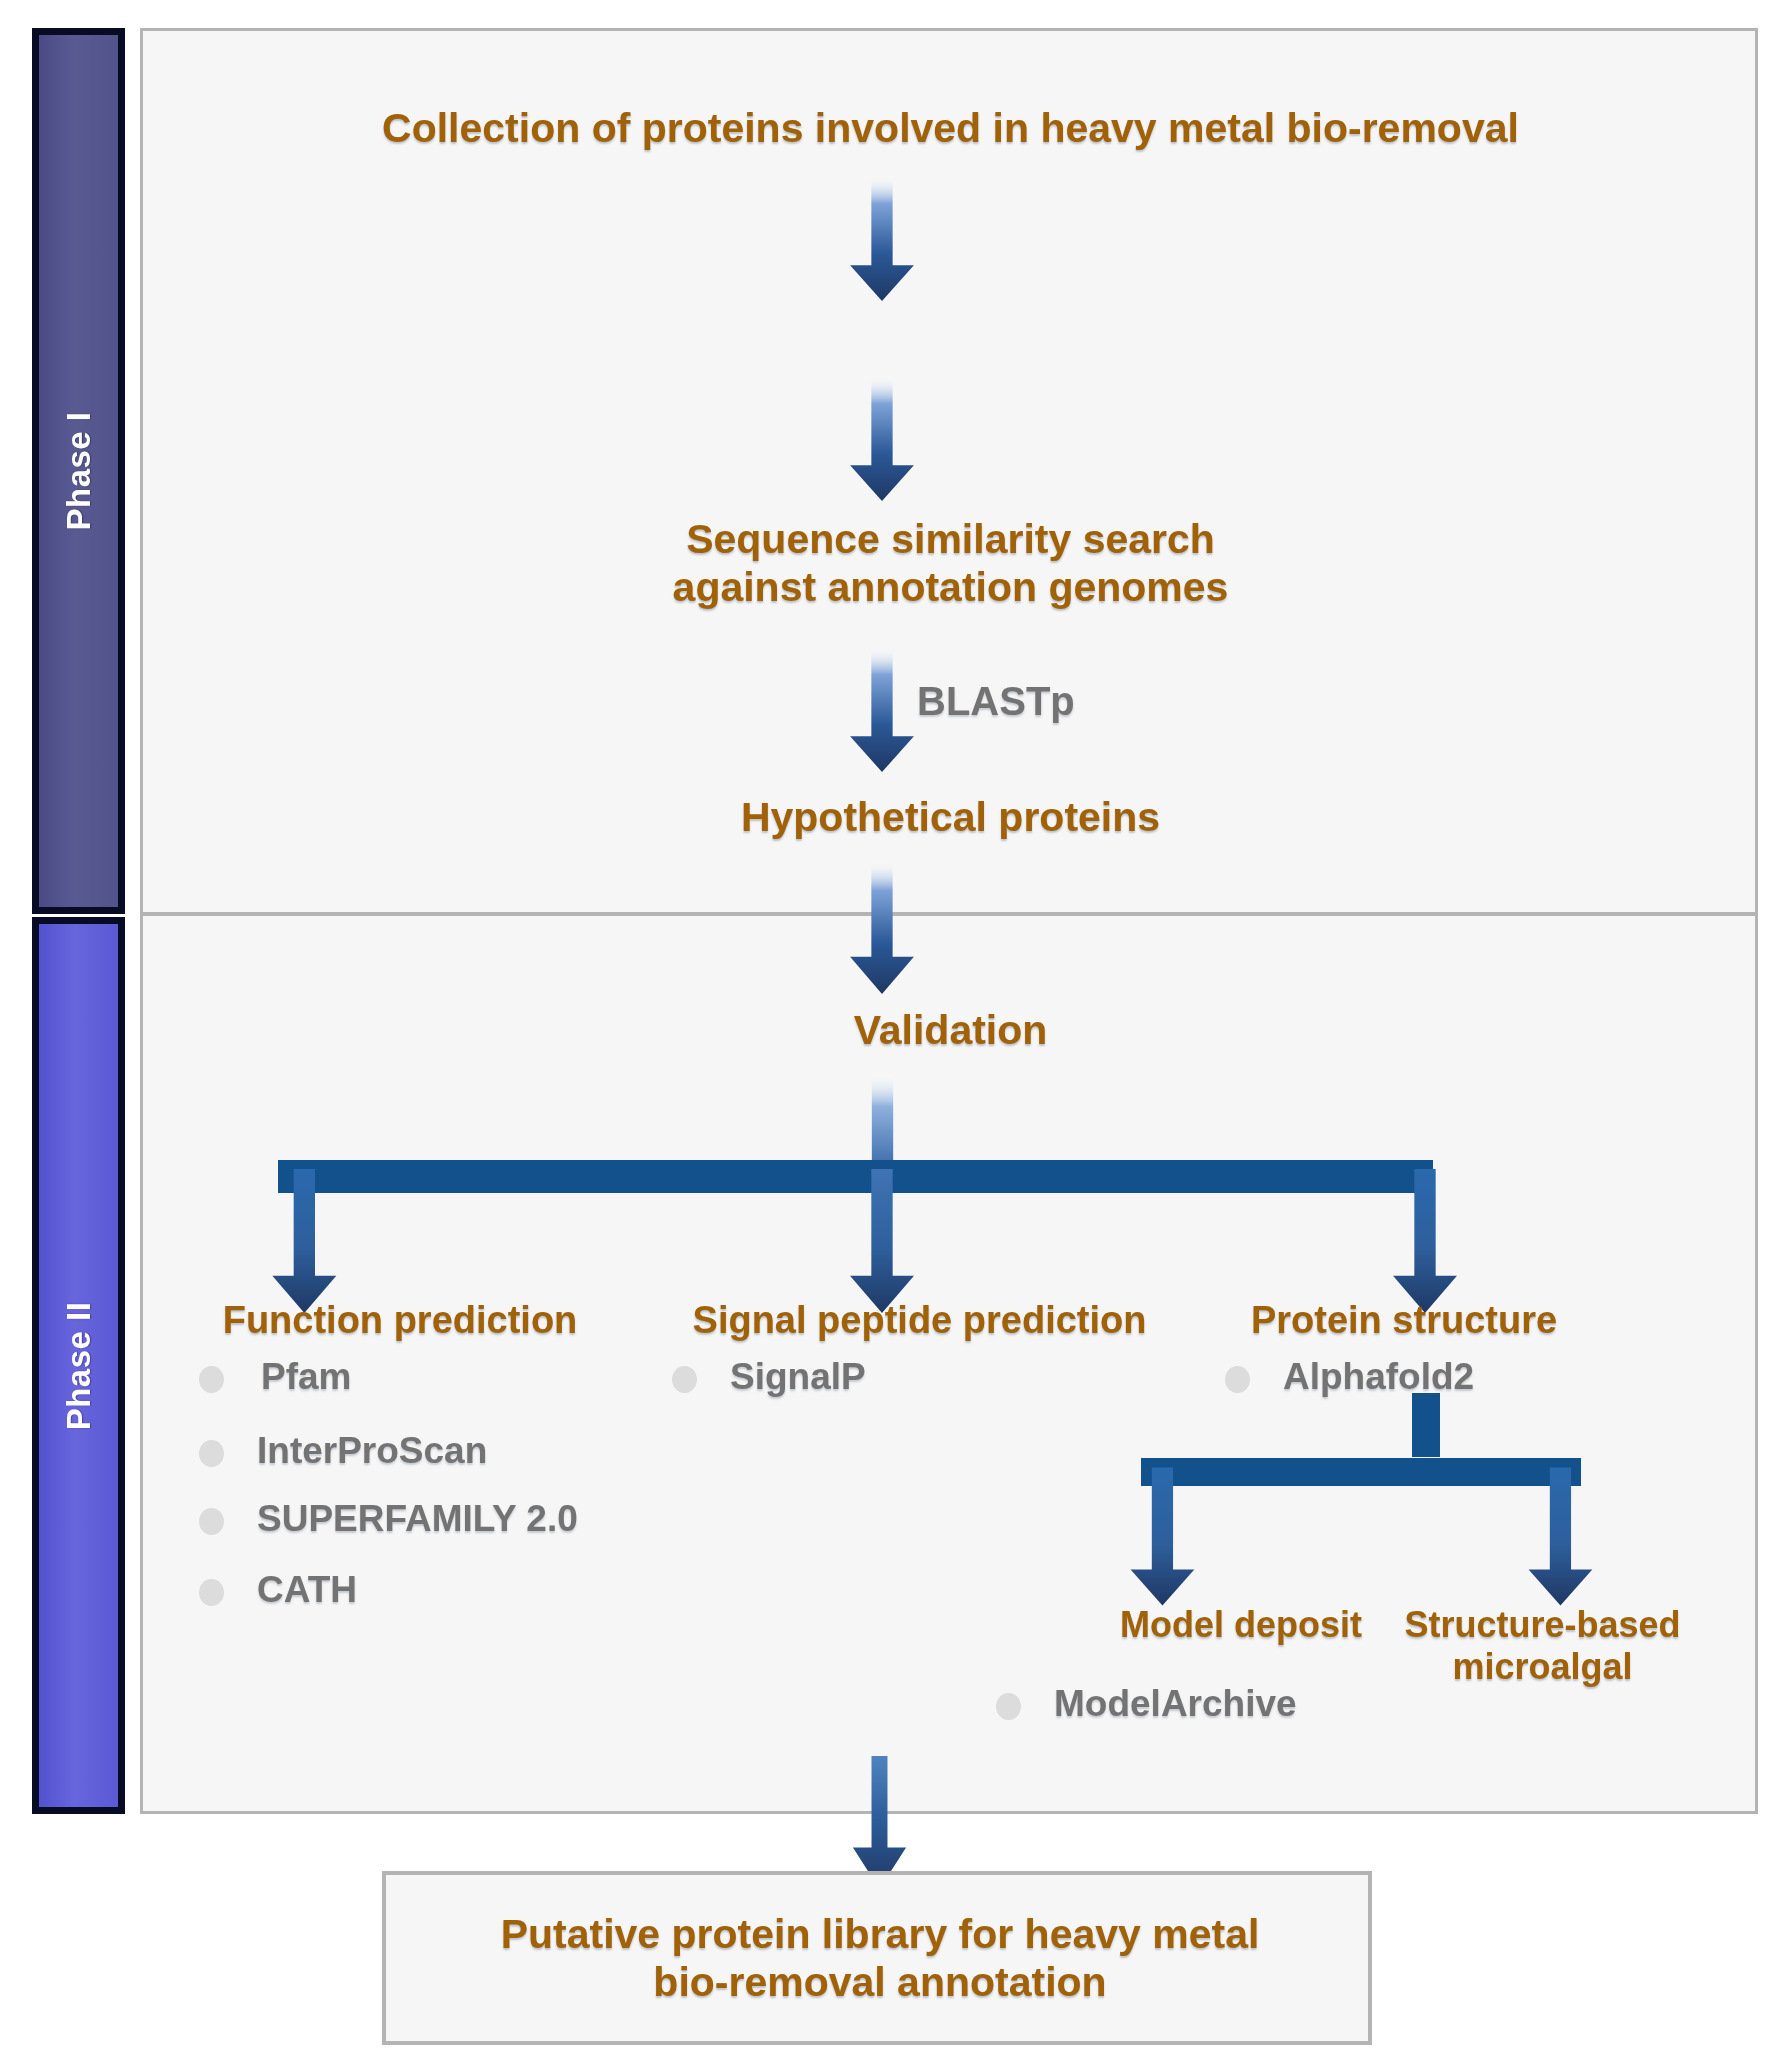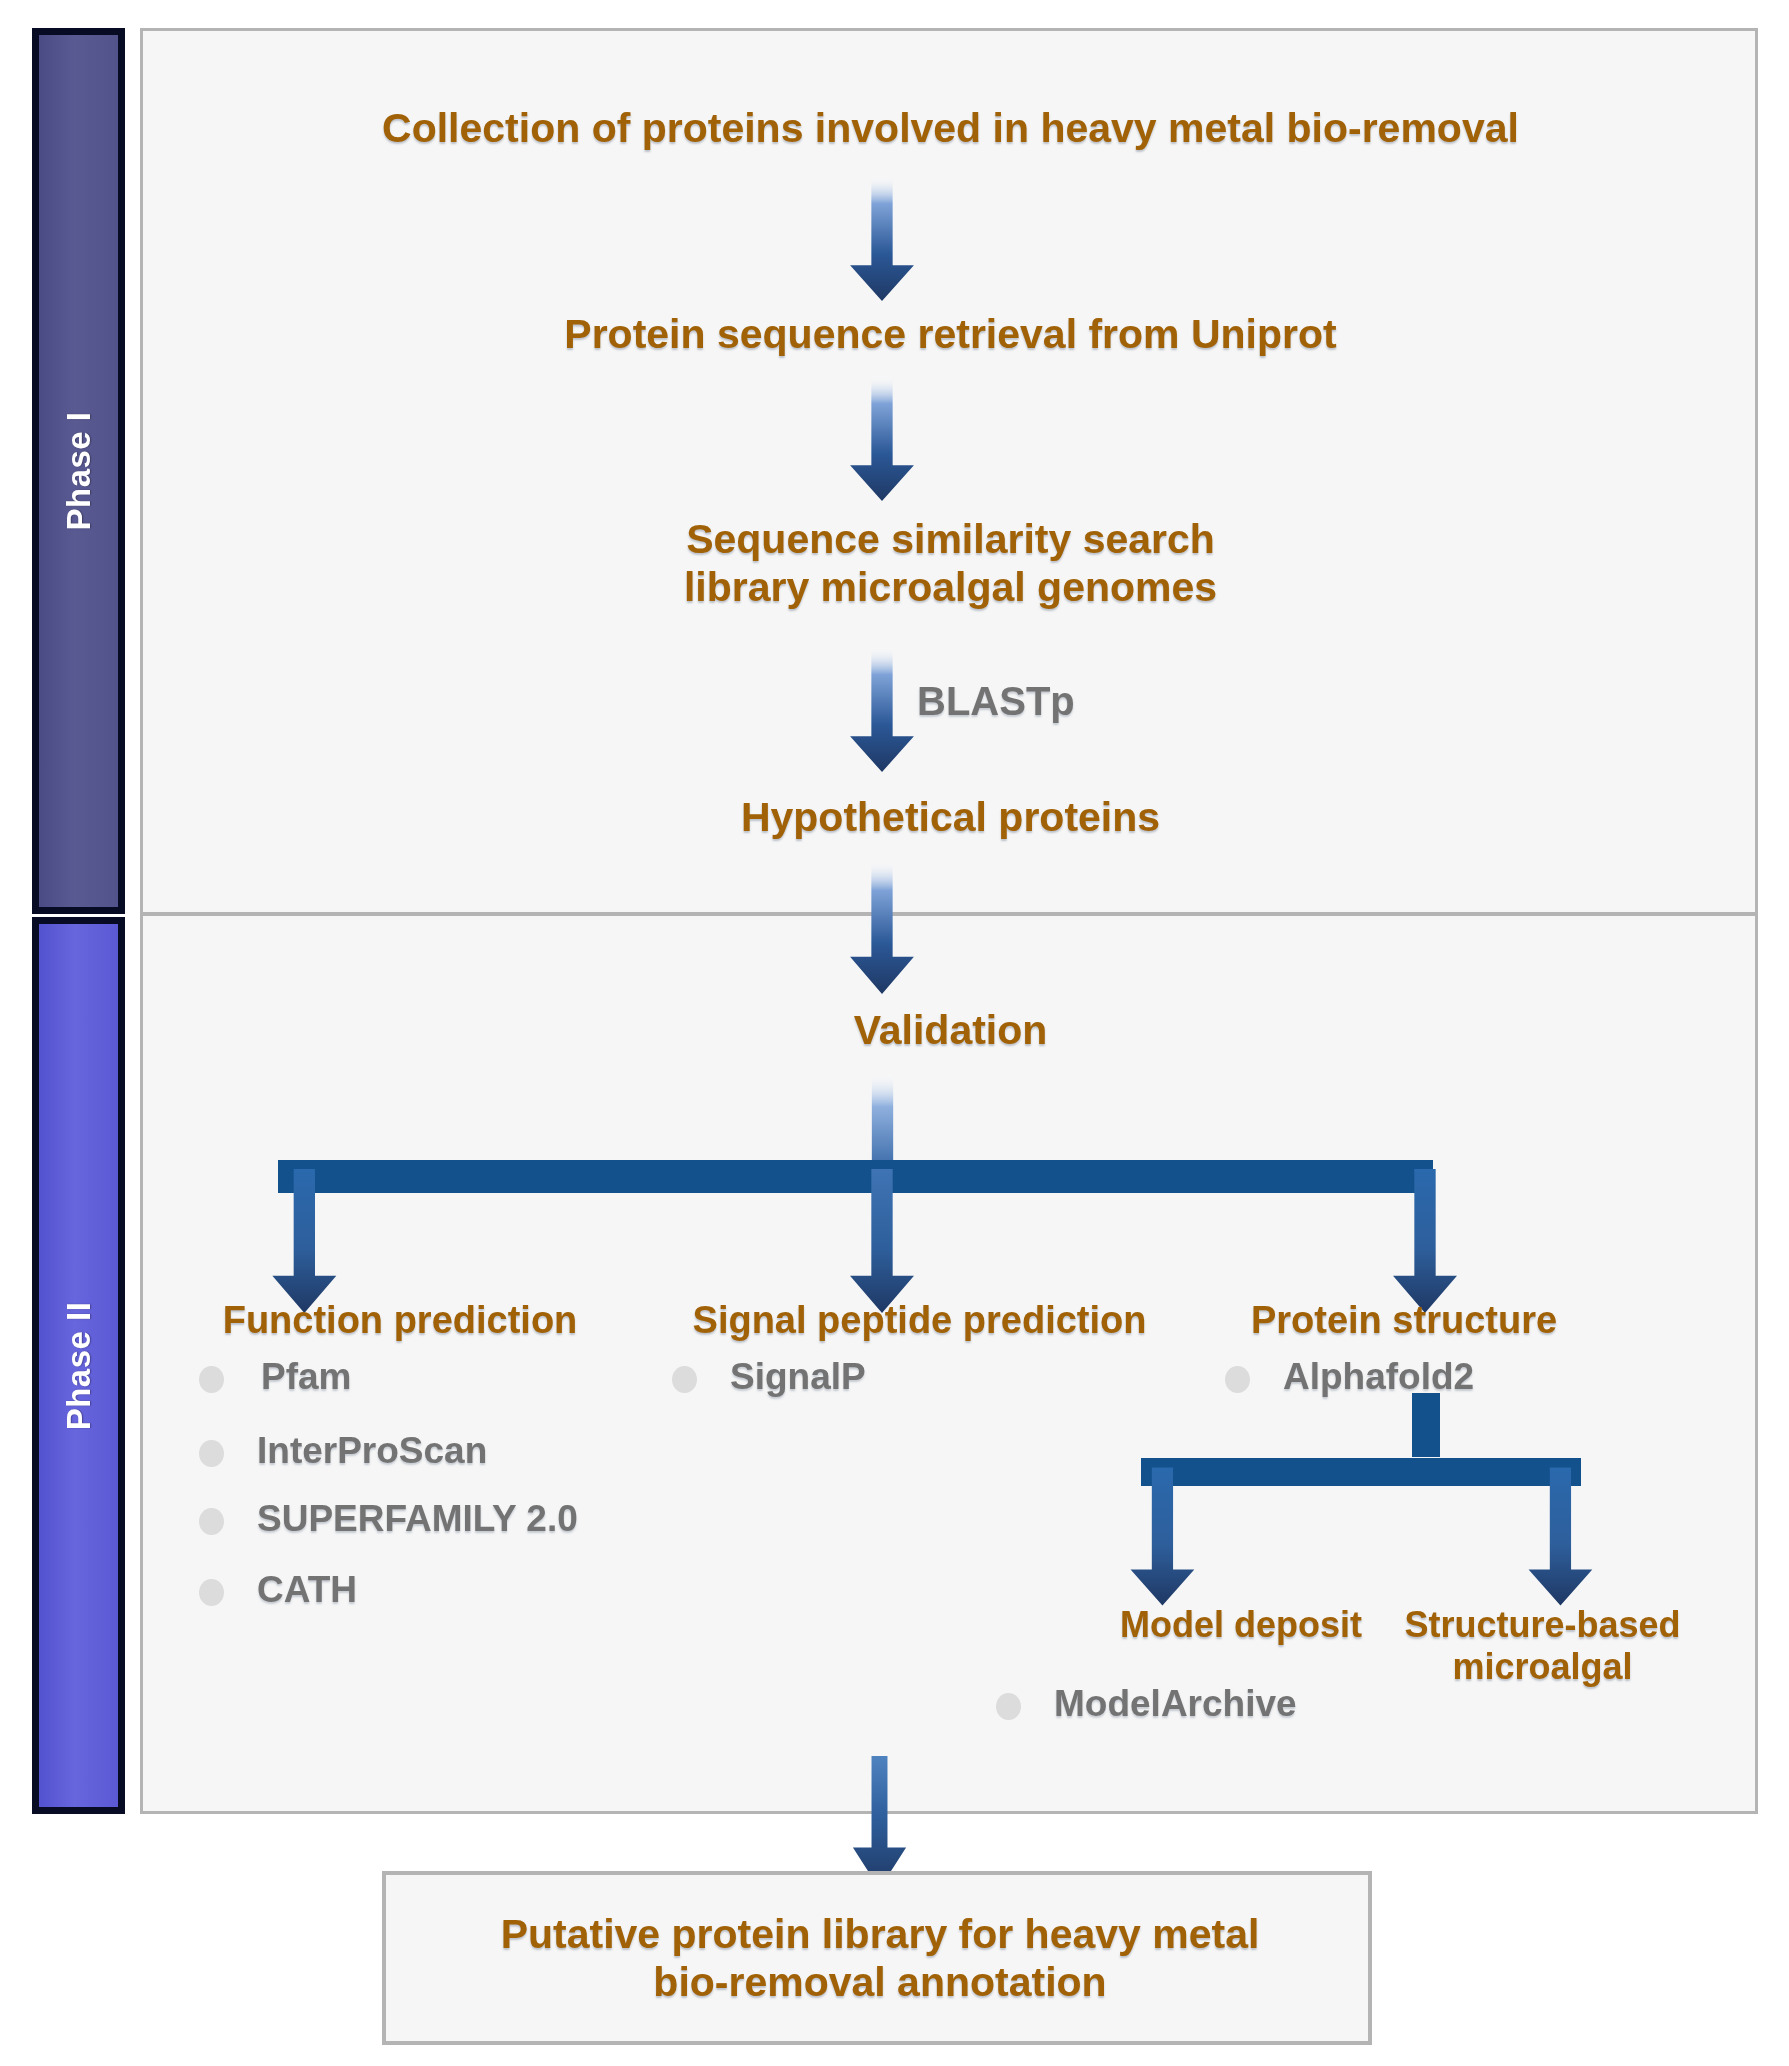--- a/index.html
+++ b/index.html
@@ -76,39 +76,38 @@
           <stop offset="0%" stop-color="#ffffff" stop-opacity="0.05"></stop>
           <stop offset="22%" stop-color="#7fa3d8"></stop>
           <stop offset="62%" stop-color="#2b5897"></stop>
           <stop offset="100%" stop-color="#1f3864"></stop>
         </linearGradient>
       </defs>
       <path d="M70 0 H110 V168 H150 L90 235 L30 168 H70 Z" fill="url(#ag1)"></path>
     </svg>
   </div>
 
-  <div class="node n-big" style="left:203px;top:310px;width:1495px;">Protein sequence retrieval from Uniprot</div>
 
   <div class="arrow" style="left:834px;top:376px;width:96px;height:125px;">
     <svg width="96" height="125" viewBox="0 0 180 235">
       <defs>
         <linearGradient id="ag2" x1="0" y1="0" x2="0" y2="1">
           <stop offset="0%" stop-color="#ffffff" stop-opacity="0.05"></stop>
           <stop offset="22%" stop-color="#7fa3d8"></stop>
           <stop offset="62%" stop-color="#2b5897"></stop>
           <stop offset="100%" stop-color="#1f3864"></stop>
         </linearGradient>
       </defs>
       <path d="M70 0 H110 V168 H150 L90 235 L30 168 H70 Z" fill="url(#ag2)"></path>
     </svg>
   </div>
 
   <div class="node n-big" style="left:203px;top:515px;width:1495px;">
     <div>Sequence similarity search</div>
-    <div>library microalgal genomes</div>
+    <div>against annotation genomes</div>
   </div>
 
   <div class="arrow" style="left:834px;top:647px;width:96px;height:125px;">
     <svg width="96" height="125" viewBox="0 0 180 235">
       <defs>
         <linearGradient id="ag3" x1="0" y1="0" x2="0" y2="1">
           <stop offset="0%" stop-color="#ffffff" stop-opacity="0.05"></stop>
           <stop offset="22%" stop-color="#7fa3d8"></stop>
           <stop offset="62%" stop-color="#2b5897"></stop>
           <stop offset="100%" stop-color="#1f3864"></stop>

